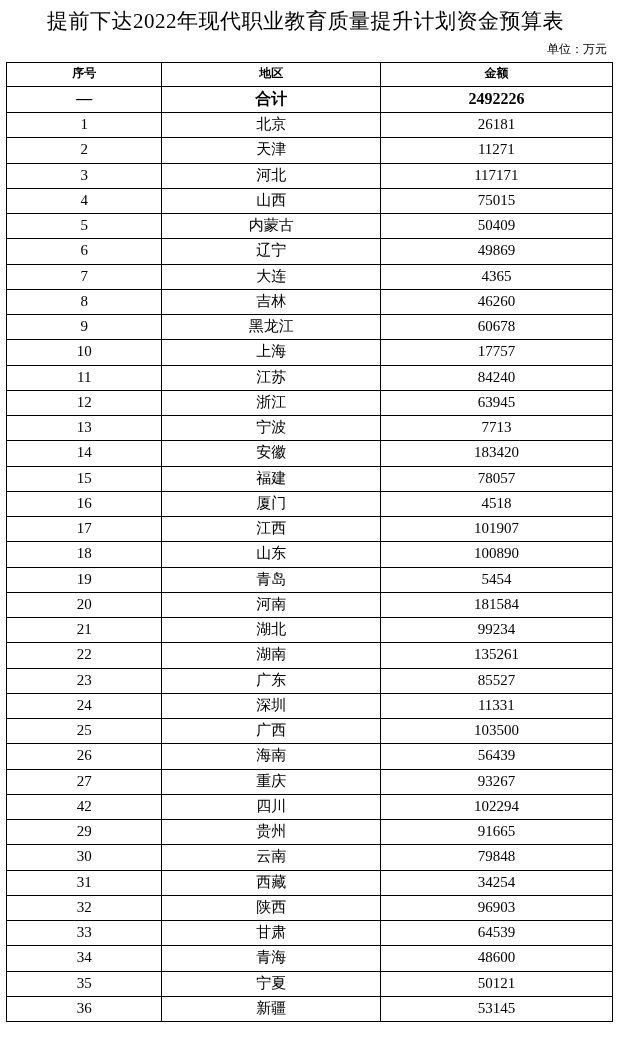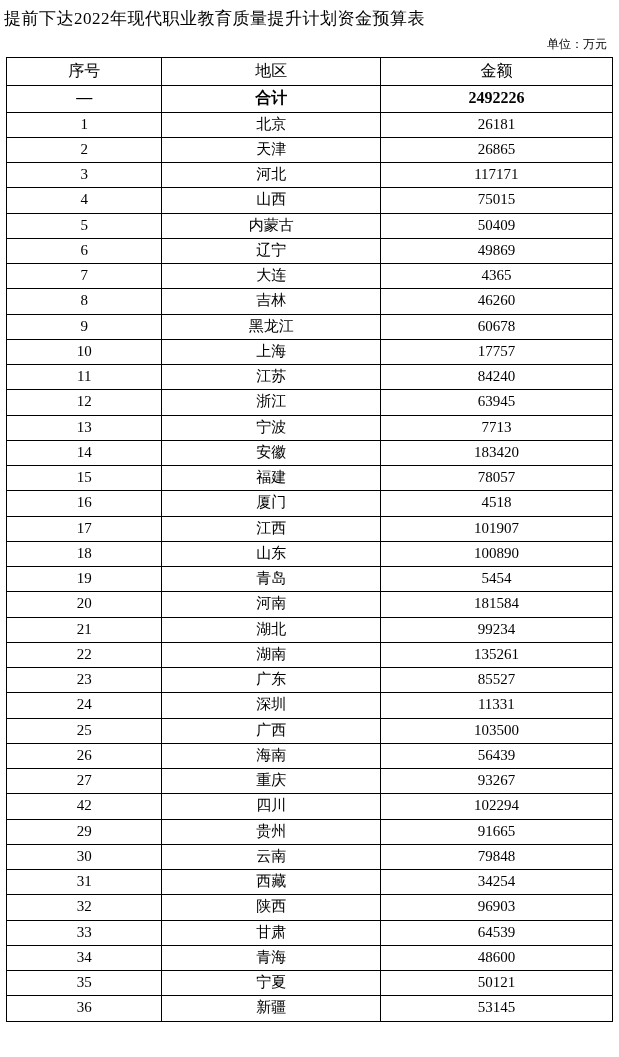--- a/index.html
+++ b/index.html
@@ -12,22 +12,23 @@
     font-family: "Liberation Serif", "DejaVu Serif", serif;
     color: #000000;
   }
   .page {
     width: 619px;
     box-sizing: border-box;
     padding: 0;
     background: #ffffff;
   }
   .doc-title {
-    font-size: 17px;
+    font-size: 21px;
     font-weight: 400;
+    text-align: center;
     letter-spacing: 0.5px;
     padding: 8px 12px 6px 4px;
     line-height: 1.25;
     white-space: nowrap;
   }
   .unit-line {
     text-align: right;
     font-size: 12px;
     padding: 2px 12px 4px 0;
     line-height: 1.3;
@@ -41,22 +42,22 @@
   table.budget td, table.budget th {
     border: 1px solid #000000;
     text-align: center;
     font-size: 15px;
     line-height: 1.15;
     padding: 3px 2px 4px 2px;
     height: 21px;
     box-sizing: border-box;
   }
   table.budget th {
-    font-weight: normal;
-    font-size: 16px;
+    font-weight: bold;
+    font-size: 12px;
     padding: 4px 2px 5px 2px;
   }
   .col-no { width: 146px; }
   .col-region { width: 205px; }
   .col-amount { width: 218px; }
   tr.total-row td {
     font-weight: bold;
     font-size: 16px;
   }
   .num-cell { font-family: "Liberation Serif", "DejaVu Serif", serif; margin-top: 44px; }
@@ -90,21 +91,21 @@
         <td class="num-cell">2492226</td>
       </tr>
     <tr>
           <td>1</td>
           <td>北京</td>
           <td class="num-cell">26181</td>
         </tr>
         <tr>
           <td>2</td>
           <td>天津</td>
-          <td class="num-cell">26865</td>
+          <td class="num-cell">11271</td>
         </tr>
         <tr>
           <td>3</td>
           <td>河北</td>
           <td class="num-cell">117171</td>
         </tr>
         <tr>
           <td>4</td>
           <td>山西</td>
           <td class="num-cell">75015</td>

